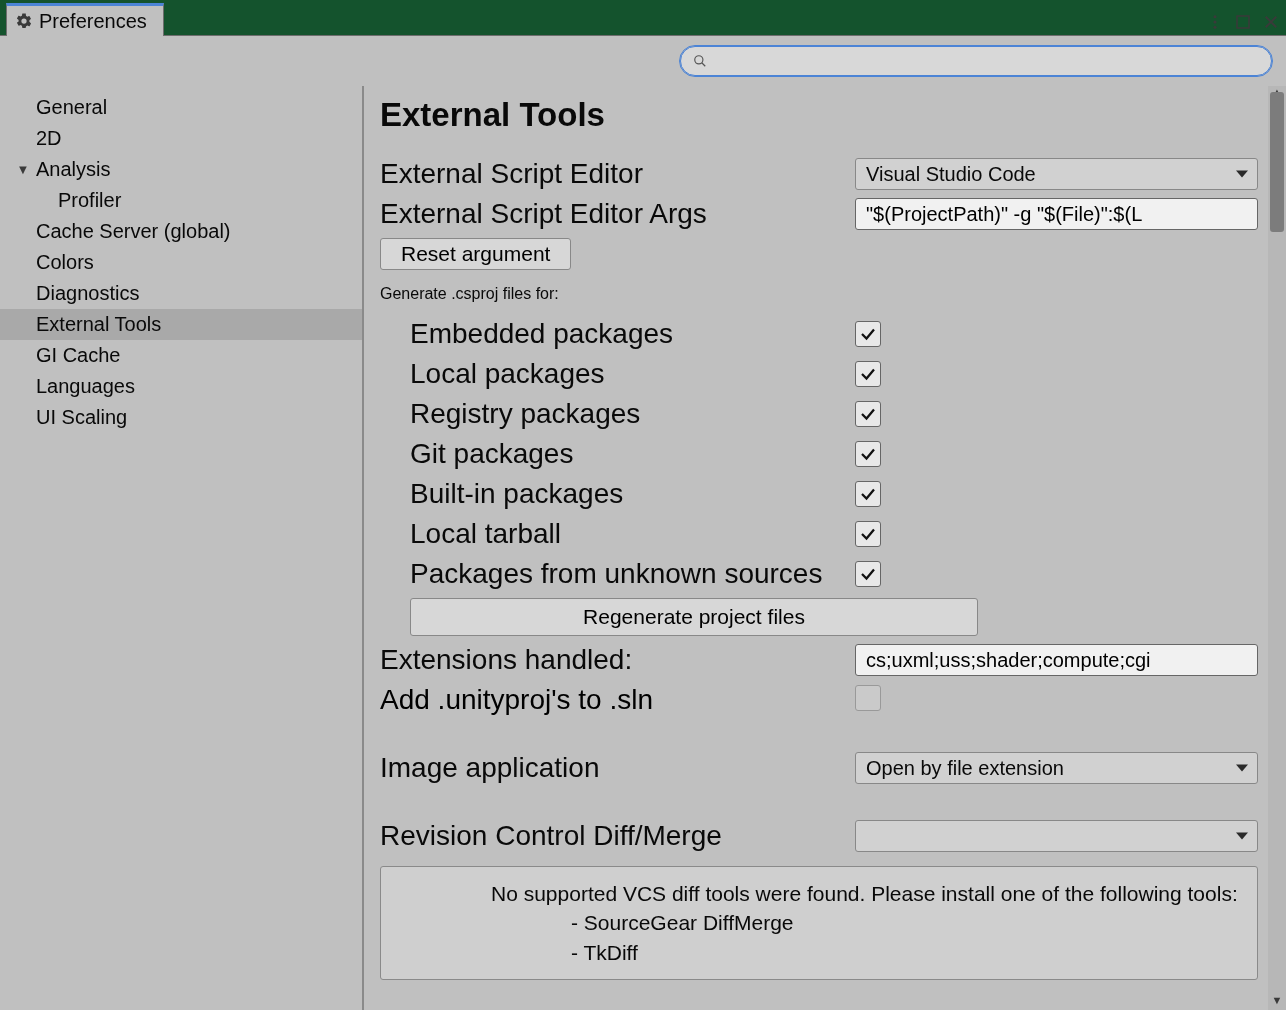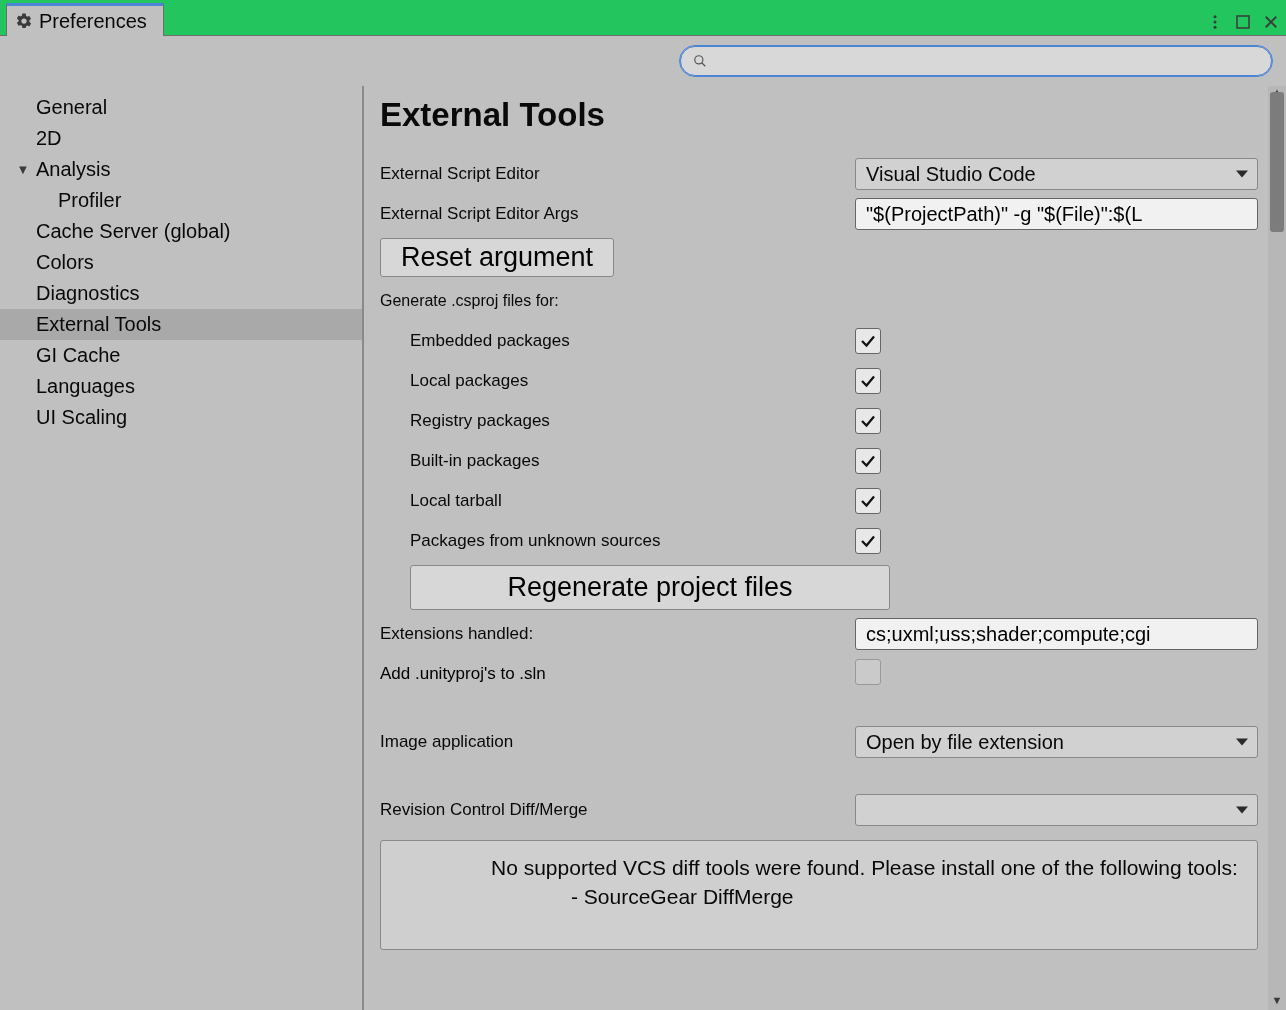--- a/index.html
+++ b/index.html
@@ -8,21 +8,21 @@
   font-size: 20px;
   background: #a9a9a9;
   width: 1286px;
   height: 1010px;
   overflow: hidden;
   color: #090909;
 }
 .window { width: 100%; height: 100%; display: flex; flex-direction: column; }
 .titlebar {
   height: 36px;
-  background: #22c55e;
+  background: #14532d;
   display: flex;
   align-items: flex-end;
   padding: 0 6px;
   border-bottom: 1px solid #6d6d6d;
 }
 .tab {
   background: #c0c0c0;
   border-top: 3px solid #4c84d6;
   border-left: 1px solid #6d6d6d;
   border-right: 1px solid #6d6d6d;
@@ -86,21 +86,21 @@
 .content { flex: 1; position: relative; overflow: hidden; }
 .content-inner { padding: 10px 28px 10px 16px; height: 100%; overflow-y: auto; }
 .scrollbar { position: absolute; right: 0; top: 0; bottom: 0; width: 18px; background: #b7b7b7; }
 .scrollbar .thumb { position: absolute; left: 2px; right: 2px; top: 6px; height: 140px; background: #7c7c7c; border-radius: 3px; }
 .scrollbar .arrow-up, .scrollbar .arrow-down { position: absolute; left: 0; right: 0; height: 16px; text-align: center; font-size: 11px; color: #3a3a3a; }
 .scrollbar .arrow-up { top: 0; }
 .scrollbar .arrow-down { bottom: 0; }
 h1.page-title { font-size: 33px; font-weight: 700; margin: 0 0 24px 0; }
 .form { display: flex; flex-direction: column; gap: 8px; }
 .row { display: flex; align-items: center; min-height: 32px; }
-.row .label { width: 475px; font-size: 17px; }
+.row .label { width: 475px; font-size: 28px; }
 .row .label.indent { padding-left: 30px; }
 .row .label.disabled { color: #000000; }
 .row .control { flex: 1; }
 .section-label { font-size: 16px; min-height: 32px; display: flex; align-items: center; }
 select.dd, .dd {
   width: 100%;
   height: 32px;
   background: #d1d1d1;
   border: 1px solid #888;
   border-radius: 3px;
@@ -130,25 +130,25 @@
   border: 1px solid #666;
   border-radius: 3px;
   font-size: 20px;
   padding: 0 10px;
   font-family: inherit;
 }
 button.btn {
   background: #d7d7d7;
   border: 1px solid #888;
   border-radius: 3px;
-  font-size: 27px;
+  font-size: 21px;
   padding: 3px 20px;
   font-family: inherit;
 }
-button.btn.wide { width: 480px; margin-left: 30px; padding: 6px 20px; }
+button.btn.wide { width: 568px; margin-left: 30px; padding: 6px 20px; }
 .checkbox {
   width: 26px;
   height: 26px;
   background: #e8e8e8;
   border: 1px solid #666;
   border-radius: 3px;
   display: inline-flex;
   align-items: center;
   justify-content: center;
   font-size: 20px;
@@ -290,20 +290,28 @@
             </div>
           <div class="row check">
               <div class="label indent">Registry packages</div>
               <div class="control"><span class="checkbox">
                   <svg viewBox="0 0 24 24">
                     <path d="M4 12 L10 18 L20 6" fill="none" stroke="#111" stroke-width="3"></path>
                   </svg>
                 </span></div>
             </div>
           <div class="row check">
+              <div class="label indent">Git packages</div>
+              <div class="control"><span class="checkbox">
+                  <svg viewBox="0 0 24 24">
+                    <path d="M4 12 L10 18 L20 6" fill="none" stroke="#111" stroke-width="3"></path>
+                  </svg>
+                </span></div>
+            </div>
+          <div class="row check">
               <div class="label indent">Built-in packages</div>
               <div class="control"><span class="checkbox">
                   <svg viewBox="0 0 24 24">
                     <path d="M4 12 L10 18 L20 6" fill="none" stroke="#111" stroke-width="3"></path>
                   </svg>
                 </span></div>
             </div>
           <div class="row check">
               <div class="label indent">Local tarball</div>
               <div class="control"><span class="checkbox">
@@ -356,20 +364,21 @@
             <div class="control dd-wrap">
               <div class="dd">
                   <span></span>
                 </div>
             </div>
           </div>
 
           <div class="helpbox">
             <div>No supported VCS diff tools were found. Please install one of the following tools:</div>
             <div style="padding-left:80px">- SourceGear DiffMerge</div>
+            <div style="padding-left:80px">- TkDiff</div>
           </div>
         </div>
       </div>
 
       <div class="scrollbar">
         <div class="arrow-up">▲</div>
         <div class="thumb"></div>
         <div class="arrow-down">▼</div>
       </div>
     </div>

